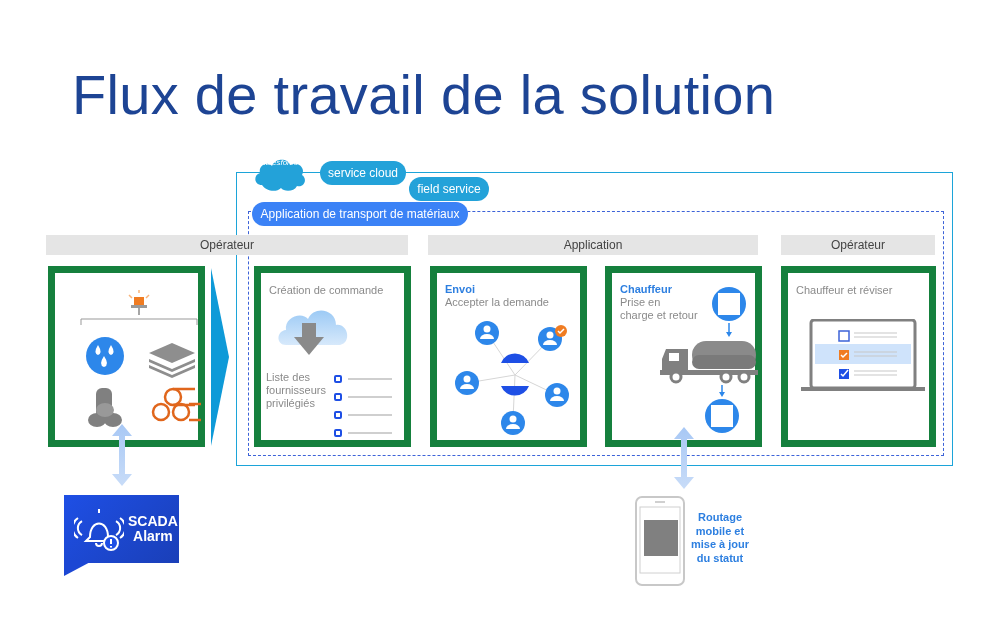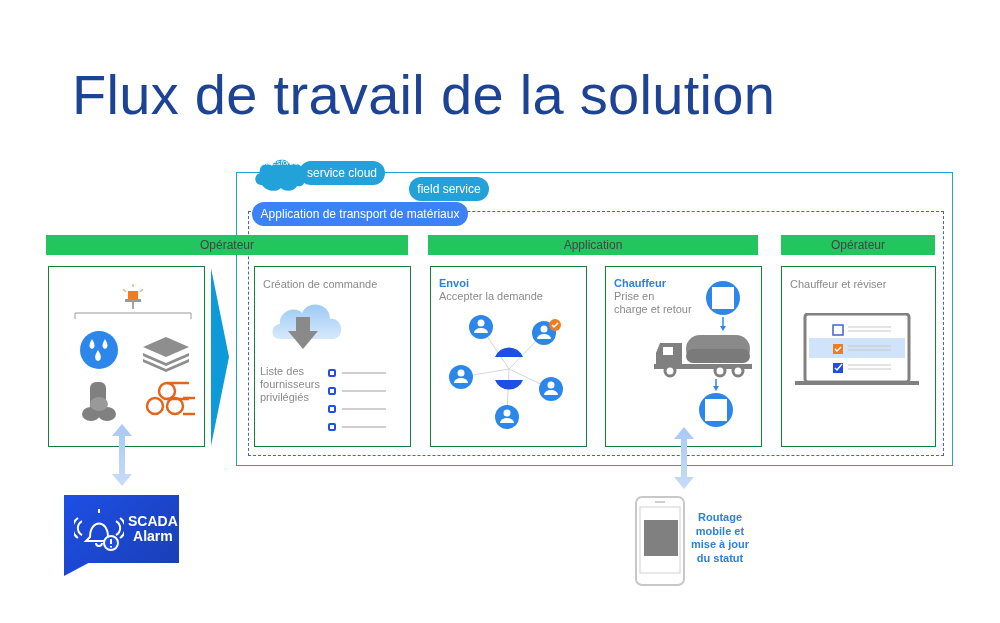--- a/index.html
+++ b/index.html
@@ -4,28 +4,28 @@
 <style>
   * { box-sizing: border-box; margin: 0; padding: 0; }
   body { width: 1000px; height: 623px; background: #ffffff; position: relative; overflow: hidden; font-family: "Liberation Sans", "DejaVu Sans", sans-serif; }
   .abs { position: absolute; }
   .title { left: 72px; top: 62px; font-size: 56px; color: #1d4494; font-weight: 400; letter-spacing: 0.3px; white-space: nowrap; }
   .sf-frame { left: 236px; top: 172px; width: 717px; height: 294px; border: 1.5px solid #1ca4d9; }
   .app-frame { left: 248px; top: 211px; width: 696px; height: 245px; border: 1.5px dashed #3d63d8; }
   .pill { height: 24px; border-radius: 12px; background: #23a2d9; color: #fff; font-size: 12px; display: flex; align-items: center; justify-content: center; white-space: nowrap; }
   .sf-cloud { left: 252px; top: 155px; width: 56px; height: 38px; }
   .sf-cloud-label { left: 252px; top: 158px; width: 56px; text-align: center; color: #fff; font-size: 8px; font-style: italic; }
-  .pill-sc { left: 299px; top: 161px; width: 86px; }
+  .pill-sc { left: 320px; top: 161px; width: 86px; }
   .pill-fs { left: 409px; top: 177px; width: 80px; }
   .pill-app { left: 252px; top: 202px; width: 216px; background: #3b82f6; font-size: 12px; }
-  .header-bar { height: 20px; background: #22c55e; color: #444; font-size: 12px; display: flex; align-items: center; justify-content: center; }
+  .header-bar { height: 20px; background: #e5e5e5; color: #444; font-size: 12px; display: flex; align-items: center; justify-content: center; }
   .h1 { left: 46px; top: 235px; width: 362px; }
   .h2 { left: 428px; top: 235px; width: 330px; }
   .h3 { left: 781px; top: 235px; width: 154px; }
-  .card { background: #fff; border: 1px solid #15803d; padding-left: 8px; }
+  .card { background: #fff; border: 7px solid #15803d; padding-left: 8px; }
   .c0 { left: 48px; top: 266px; width: 157px; height: 181px; }
   .c1 { left: 254px; top: 266px; width: 157px; height: 181px; }
   .c2 { left: 430px; top: 266px; width: 157px; height: 181px; }
   .c3 { left: 605px; top: 266px; width: 157px; height: 181px; }
   .c4 { left: 781px; top: 266px; width: 155px; height: 181px; }
   .ct { font-size: 11px; color: #8a8a8a; line-height: 13px; }
   .cb { font-size: 11px; color: #2d7fe0; font-weight: 700; line-height: 13px; }
   .scada { left: 64px; top: 495px; width: 115px; height: 68px; background: linear-gradient(135deg,#1e4fe5,#1a3fb8); }
   .scada-tail { left: 64px; top: 560px; width: 0; height: 0; border-top: 16px solid #1c47d4; border-right: 30px solid transparent; }
   .scada-text { left: 128px; top: 514px; color: #fff; font-weight: 700; font-size: 14px; line-height: 15px; text-align: center; }

